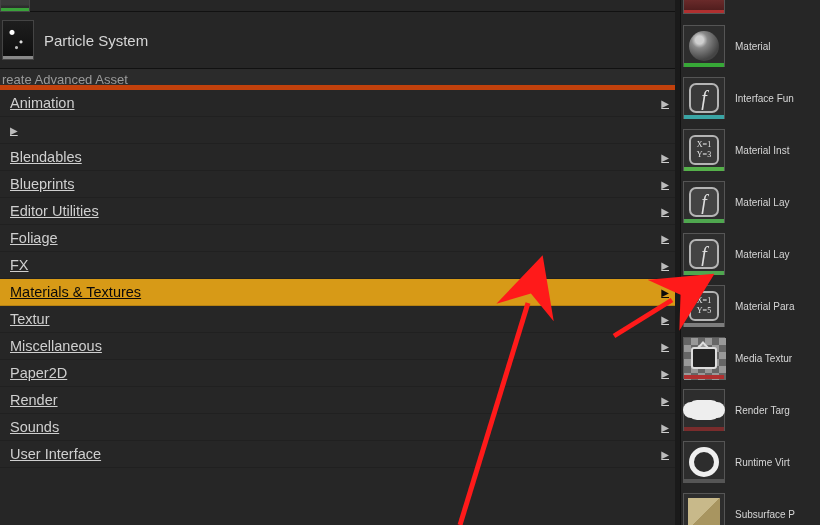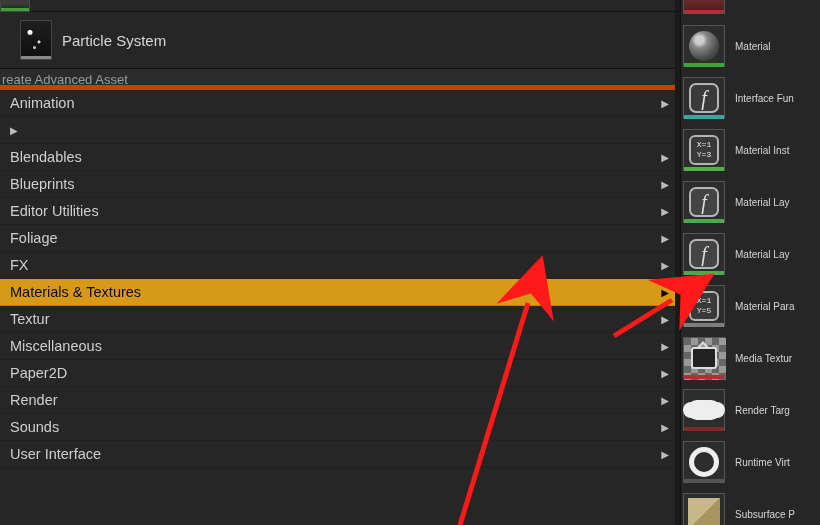--- a/index.html
+++ b/index.html
@@ -42,21 +42,21 @@
     position: relative;
   }
   .top-slice .green-bar {
     position: absolute; left:0; bottom:0; height:3px; width:100%;
     background:#3aa33a;
   }
   .asset-row {
     display: flex;
     align-items: center;
     height: 56px;
-    padding-left: 20px;
+    padding-left: 2px;
     background: #262626;
   }
   .asset-row .thumb {
     width: 32px; height: 40px;
     background: radial-gradient(circle at 30% 30%, #fff 0 2px, transparent 3px),
                 radial-gradient(circle at 60% 55%, #ddd 0 1px, transparent 2px),
                 radial-gradient(circle at 45% 70%, #bbb 0 1px, transparent 2px),
                 linear-gradient(#1e1e1e,#0e0e0e);
     border: 1px solid #444;
     margin-right: 10px;
@@ -81,20 +81,21 @@
   .cat-item {
     height: 27px;
     display: flex;
     align-items: center;
     justify-content: space-between;
     padding: 0 6px 0 10px;
     color: #cfcfcf;
     font-size: 14.5px;
     border-bottom: 1px solid rgba(0,0,0,0.15);
     cursor: default;
+    text-decoration: underline;
   }
   .cat-item .arrow {
     font-size: 10px;
     color: #bbb;
   }
   .cat-item.selected {
     background: #d79a17;
     color: #0a0a0a;
     align-items: center;
   }
@@ -150,21 +151,21 @@
     border: 2px solid #b5b5b5; border-radius: 7px;
     width: 30px; height: 30px; display:flex; align-items:center; justify-content:center;
     color:#e0e0e0; font-style: italic; font-family: Georgia, serif; font-size: 20px;
     background:#3a3a3a;
   }
   .sthumb .fn.var { background:#444; color:#ddd; }
   .sthumb .xy {
     width: 30px; height: 30px; border:2px solid #b5b5b5; border-radius:6px;
     background:#3a3a3a; color:#e8e8e8; font-size:8px; line-height:10px;
     display:flex; flex-direction:column; align-items:center; justify-content:center;
-    font-family: Liberation Mono, monospace;
+    font-family: Liberation Serif, serif;
   }
   .sthumb .tv {
     width: 26px; height: 22px; border:2px solid #ddd; border-radius:3px;
     background:#222; position:relative;
   }
   .sthumb .tv::before{
     content:""; position:absolute; top:-6px; left:6px; width:6px; height:6px;
     border-left:2px solid #ddd; border-top:2px solid #ddd;
     transform: rotate(45deg);
   }

